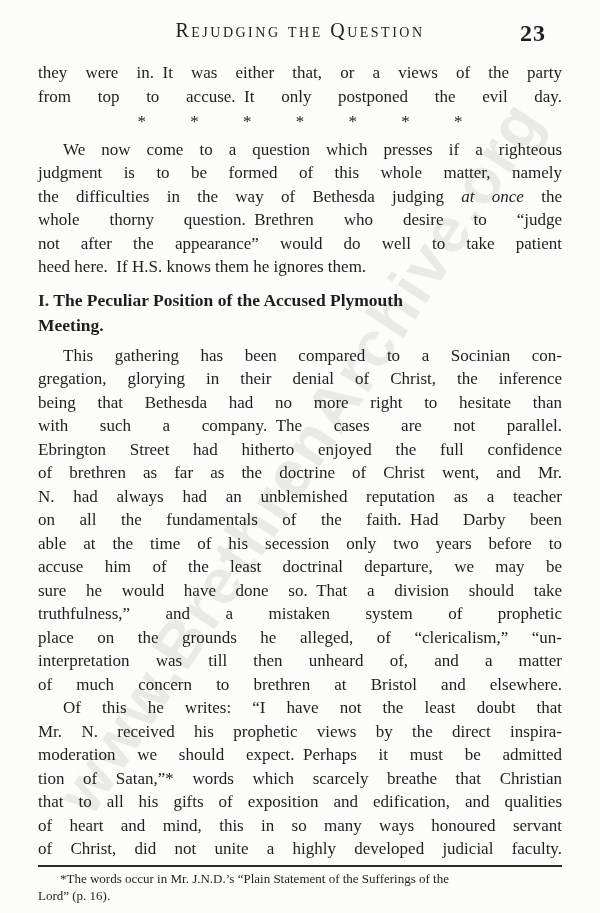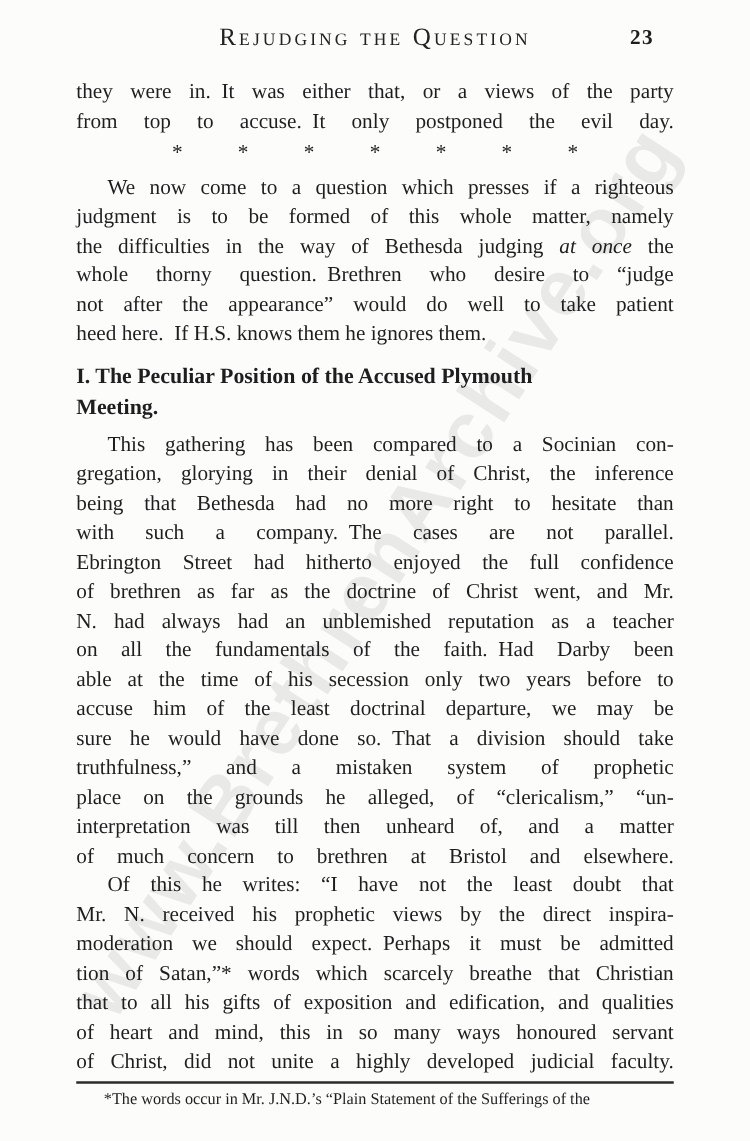--- a/index.html
+++ b/index.html
@@ -9,24 +9,24 @@
     font-family:"Liberation Serif", serif; color:#1e1e1e;
   }
   .watermark {
     position:absolute; left:50%; top:50%;
     transform:translate(-50%,-50%) rotate(-57deg);
     font-family:"Liberation Sans", sans-serif;
     font-weight:bold; font-size:64px; letter-spacing:2px;
     color:rgba(0,0,0,0.075); white-space:nowrap; z-index:0;
     user-select:none;
   }
-  .content { position:relative; z-index:1; padding:0 61px; }
+  .content { position:relative; z-index:1; padding:0 38px; }
   .header { position:relative; margin-top:19px; height:25px; text-align:center; }
   .title { font-variant:small-caps; font-size:20px; letter-spacing:2.5px; color:#222; }
-  .pagenum { position:absolute; right:16px; top:1px; font-size:17px; font-weight:bold; letter-spacing:1px; }
+  .pagenum { position:absolute; right:16px; top:1px; font-size:24px; font-weight:bold; letter-spacing:1px; }
   .bodytext { margin-top:17px; font-size:17px; line-height:23.5px; }
   .jl { text-align:justify; text-align-last:justify; }
   .ll { text-align:left;font-family:Liberation Serif, serif; }
   .ind { text-indent:25px; }
   .asterisks { text-align:center; word-spacing:40px; margin:2px 0 4px; font-size:17px; }
   .heading { font-weight:bold; font-size:17.5px; line-height:25px; margin:9px 0 6px; }
   .it { font-style:italic; }
   .footrule { border:none; border-top:2px solid #2b2b2b; margin:4px 0 0 0; }
   .footnote { font-size:13px; line-height:17.5px; margin-top:3px; }
   .ind2 { text-indent:22px; }
@@ -92,17 +92,18 @@
         <div class="jl">tion of Satan,”* words which scarcely breathe that Christian</div>
         <div class="jl">that to all his gifts of exposition and edification, and qualities</div>
         <div class="jl">of heart and mind, this in so many ways honoured servant</div>
         <div class="jl">of Christ, did not unite a highly developed judicial faculty.</div>
       </div>
 
       <hr class="footrule">
 
       <div class="footnote">
         <div class="ind2">*The words occur in Mr. J.N.D.’s “Plain Statement of the Sufferings of the</div>
+        <div>Lord” (p. 16).</div>
       </div>
 
     </div>
   </div>
 </div>
 
 </body></html>

